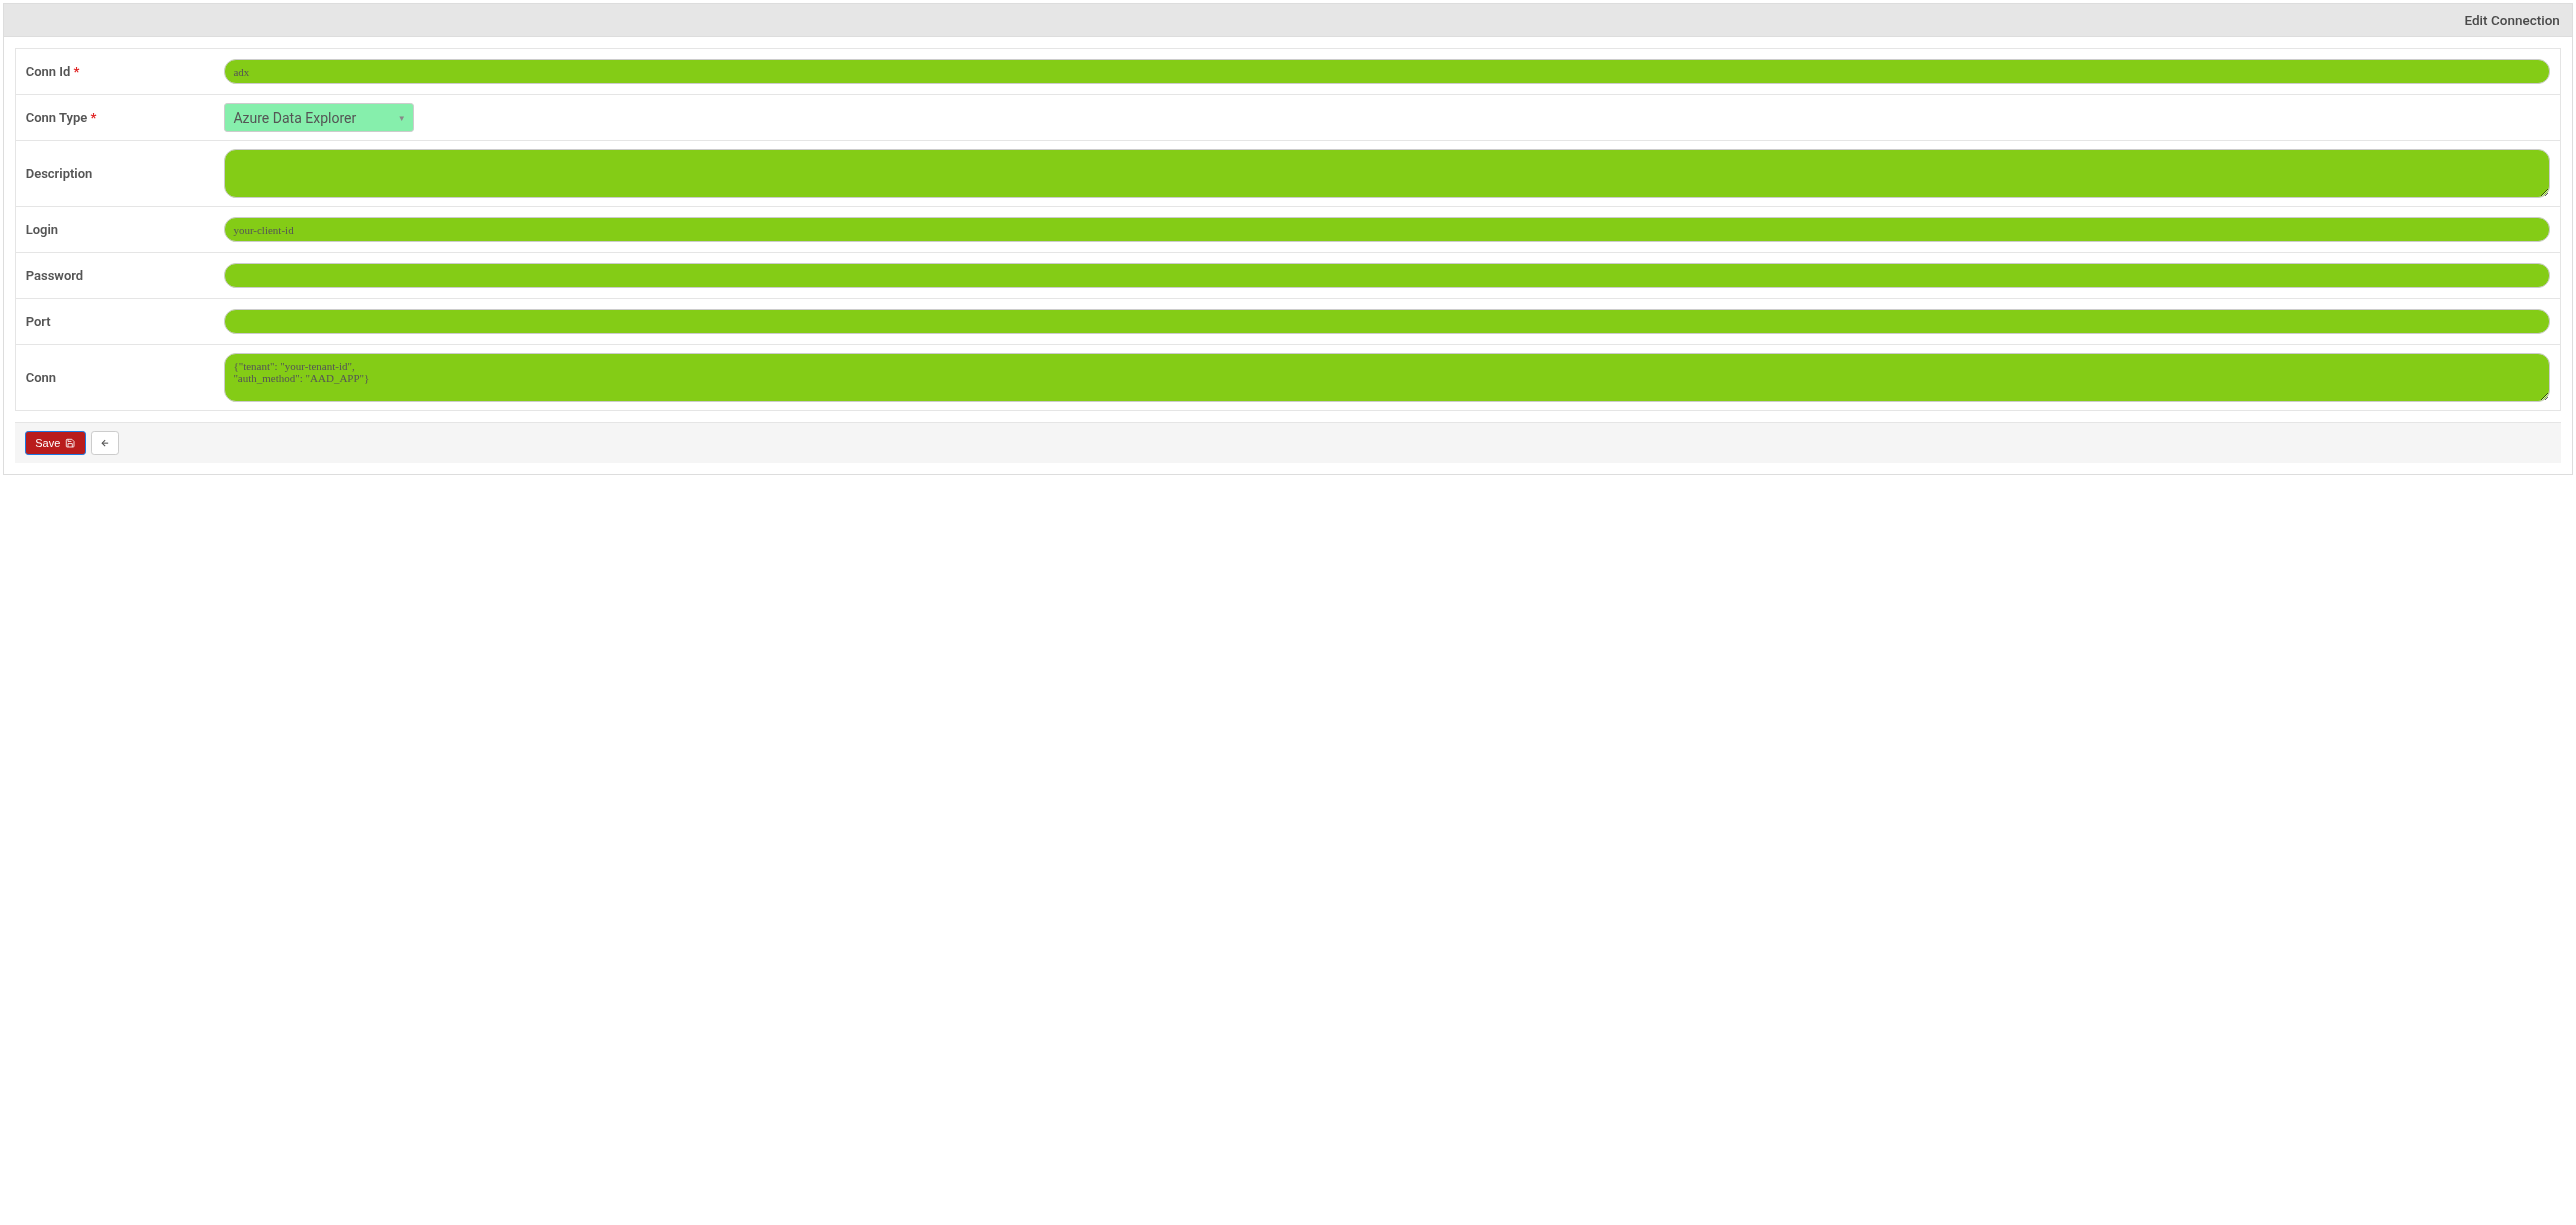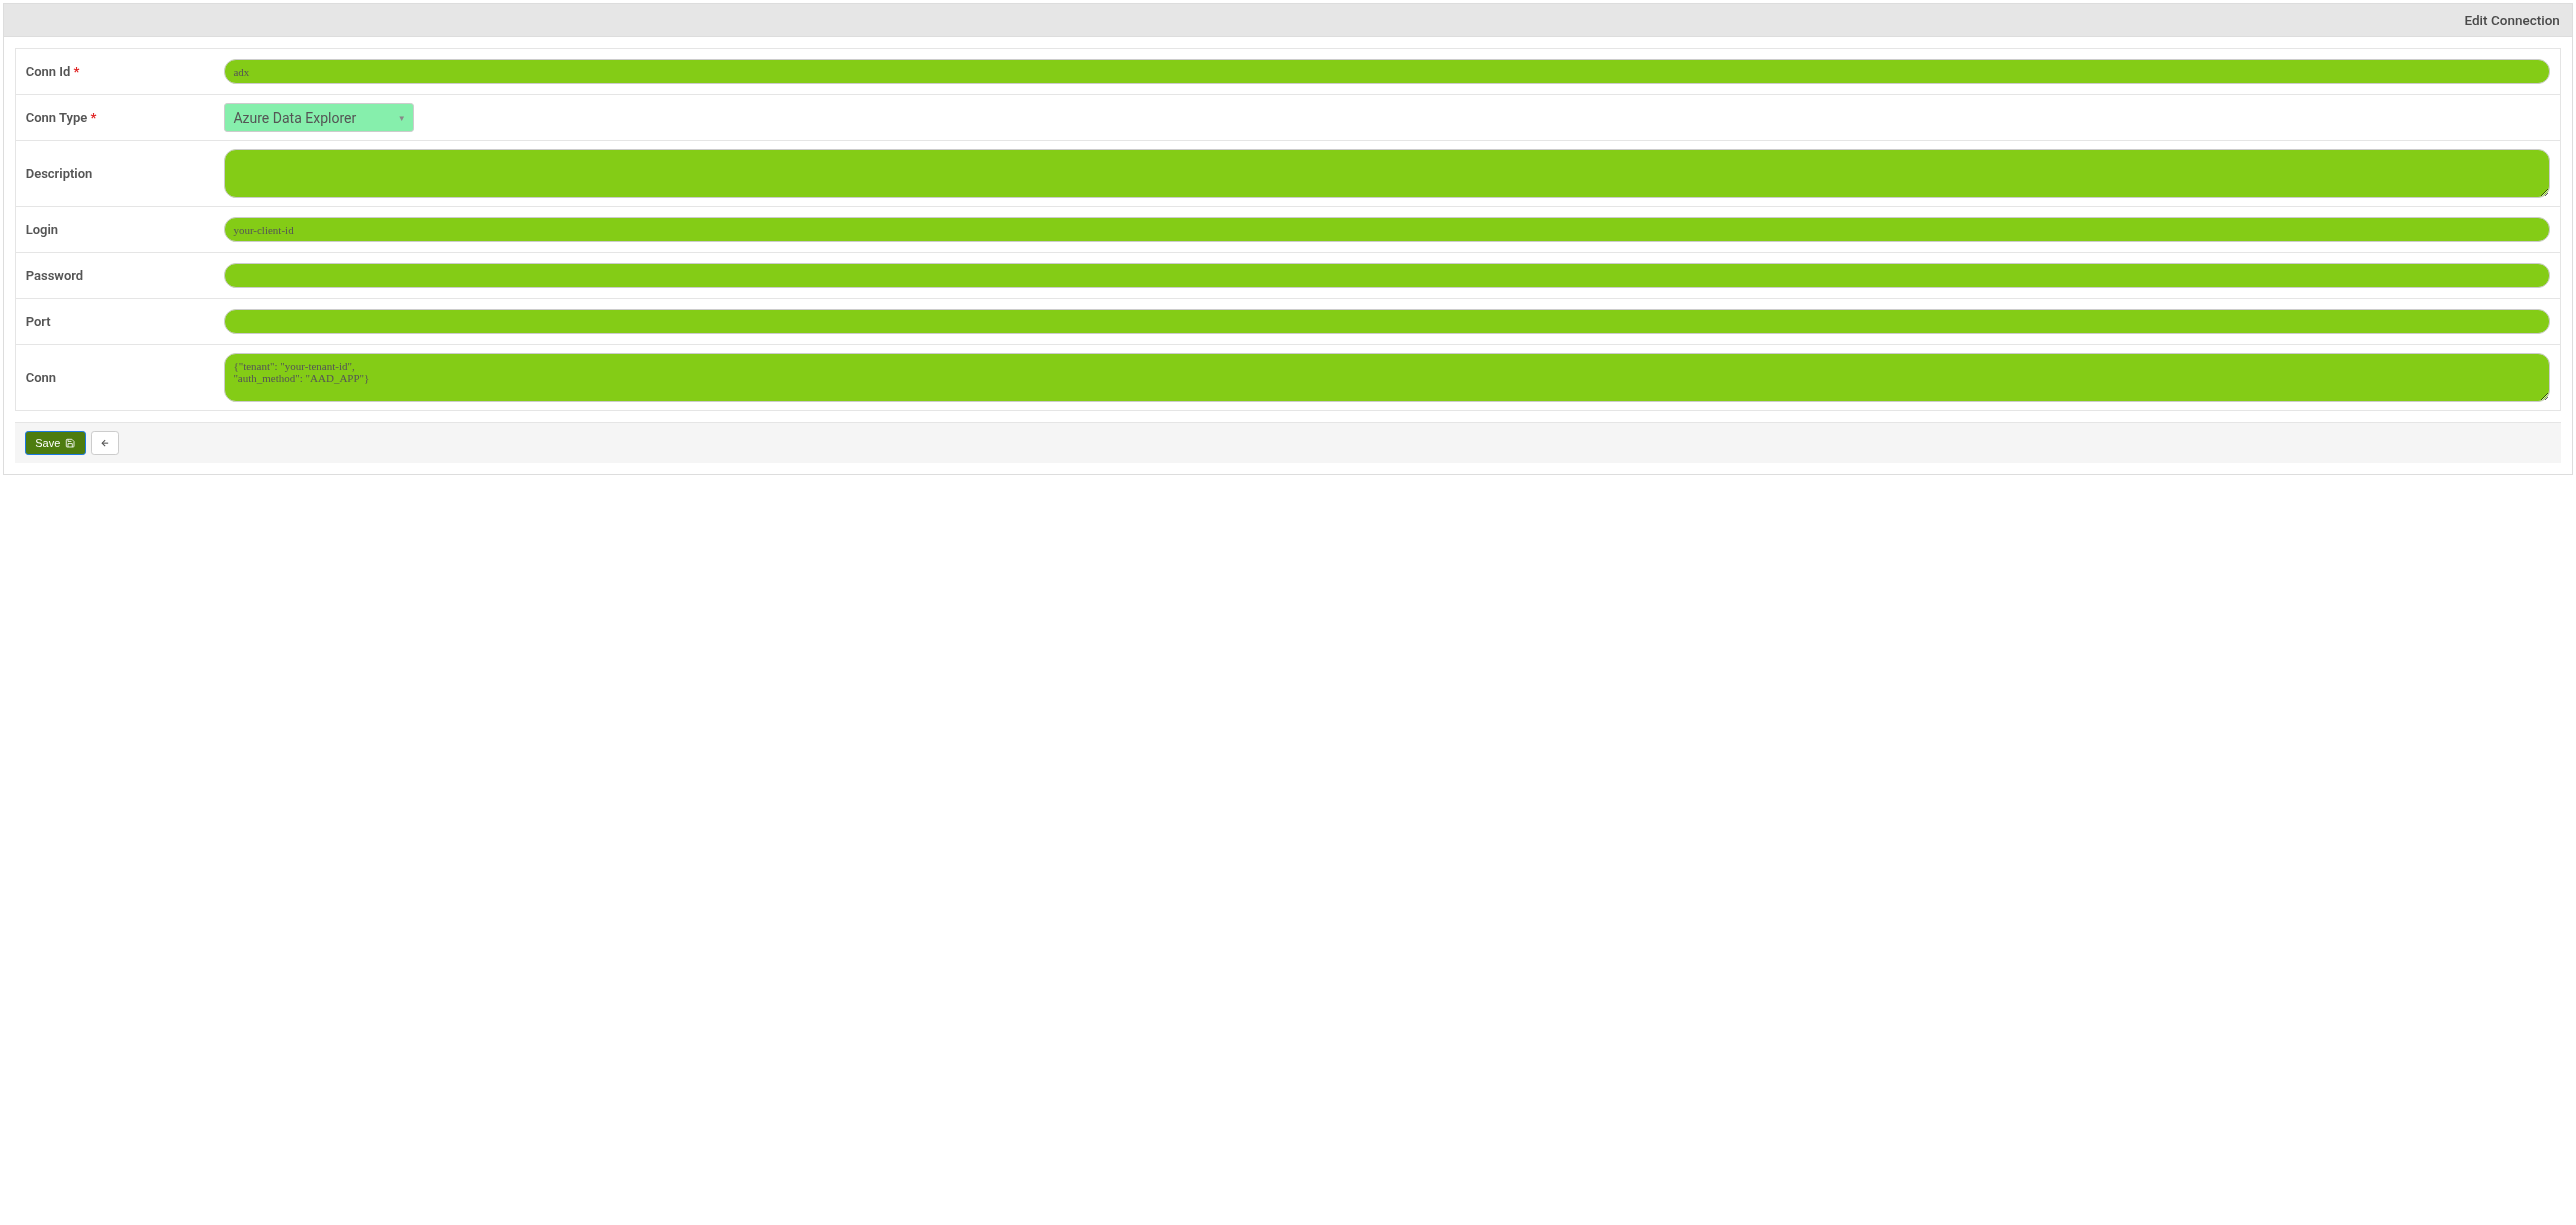--- a/index.html
+++ b/index.html
@@ -98,21 +98,21 @@
       display: inline-flex;
       align-items: center;
       gap: 4.8px;
       border-radius: 3.2px;
       font-size: 11px;
       cursor: pointer;
       padding: 4.8px 9.5px;
       border: 0.8px solid transparent;
     }
     .btn-primary {
-      background: #4d7c0f;
+      background: #b91c1c;
       border-color: #1b78e2;
       color: #fff;
     }
     .btn-default {
       background: #fff;
       border-color: #ccc;
       color: #555;
       padding: 4.8px 8px;
     }
     .save-icon svg, .back-icon svg { display: block; }

